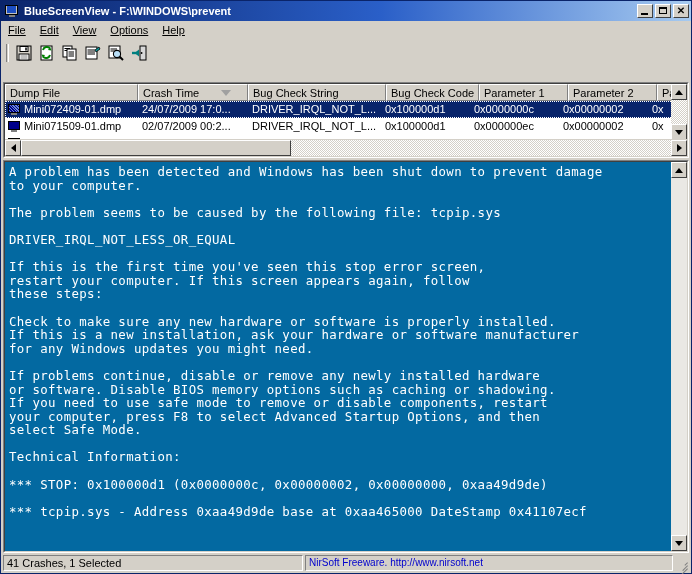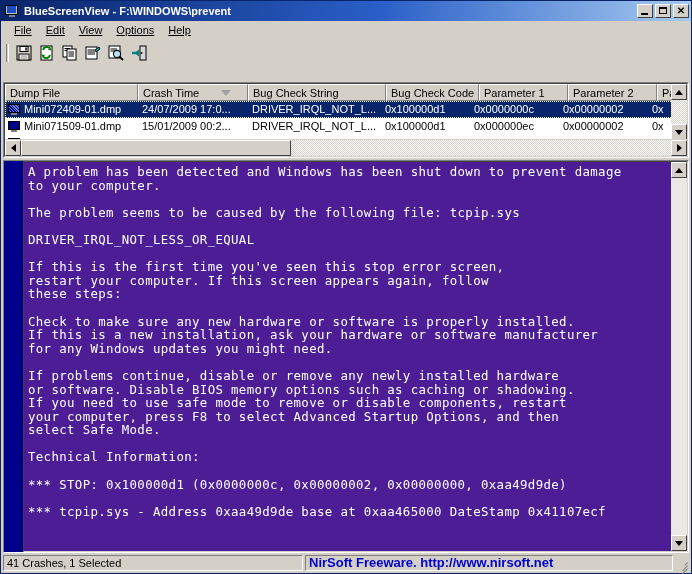--- a/index.html
+++ b/index.html
@@ -84,21 +84,21 @@
     font-family: "Liberation Sans", sans-serif;
     font-size: 10px; font-weight: bold; color: #000;
     text-align: center; line-height: 12px;
   }
 
   
   .menubar {
     height: 19px; flex: 0 0 19px;
     background: #d4d0c8;
     display: flex; align-items: center;
-    padding-left: 6px;
+    padding-left: 0;
     box-sizing: border-box;
   }
   .menu-item {
     padding: 2px 7px 2px 7px;
     color: #000; font-size: 11px;
     line-height: 13px;
   }
   .menu-item u { text-decoration: underline; }
 
   
@@ -251,23 +251,22 @@
     box-sizing: border-box;
     position: relative;
     background: #00008b;
     overflow: hidden;
   }
   .blue-inner {
     position: absolute; left: 0; top: 0; right: 0; bottom: 0;
     border: 1px solid #404040;
     border-right-color: #d4d0c8; border-bottom-color: #d4d0c8;
     box-sizing: border-box;
-    background: #4c1d95;
+    background: #0369a1;
     overflow: hidden;
-    margin-left: 19px;
   }
   .blue-text {
     position: absolute;
     left: 4px; top: 3px; right: 20px;
     color: #ffffff;
     font-family: "DejaVu Sans Mono", "Liberation Mono", monospace;
     font-size: 12.4px;
     line-height: 13.6px;
     white-space: pre;
     letter-spacing: 0.35px;
@@ -296,21 +295,21 @@
     border-top: 1px solid #808080;
     border-left: 1px solid #808080;
     border-right: 1px solid #ffffff;
     border-bottom: 1px solid #ffffff;
     font-size: 11px; color: #000;
     line-height: 14px; padding-left: 3px;
     overflow: hidden; white-space: nowrap;
     display: flex; align-items: center;
   }
   .status-cell.left { flex: 0 0 300px; }
-  .status-cell.right { flex: 1 1 auto; color: #0000cd; font-weight: bold; font-size: 13px; }
+  .status-cell.right { flex: 1 1 auto; color: #0000cd; font-weight: normal; font-size: 10px; }
   .grip {
     flex: 0 0 14px; height: 14px;
     position: relative; align-self: flex-end;
   }
   .grip i {
     position: absolute; background: #808080; width: 10px; height: 1px;
     transform-origin: right bottom; transform: rotate(-45deg);
     right: 1px;
   }
   .grip i:nth-child(1) { bottom: 2px; width: 10px; }
@@ -456,21 +455,21 @@
         </div>
 
         <div class="row">
           <div class="cell ico" style="width:133px">
             <span class="mini-icon">
                 <span class="b"></span>
                 <span class="f"></span>
               </span>
             <span>Mini071509-01.dmp</span>
           </div>
-          <div class="cell" style="width:110px">15/01/2009 00:2...</div>
+          <div class="cell" style="width:110px">02/07/2009 00:2...</div>
           <div class="cell" style="width:133px">DRIVER_IRQL_NOT_L...</div>
           <div class="cell" style="width:89px">0x100000d1</div>
           <div class="cell" style="width:89px">0x000000ec</div>
           <div class="cell" style="width:89px">0x00000002</div>
           <div class="cell" style="width:33px">0x</div>
         </div>
 
         <div class="row">
           <div class="cell ico" style="width:133px">
             <span class="mini-icon">

